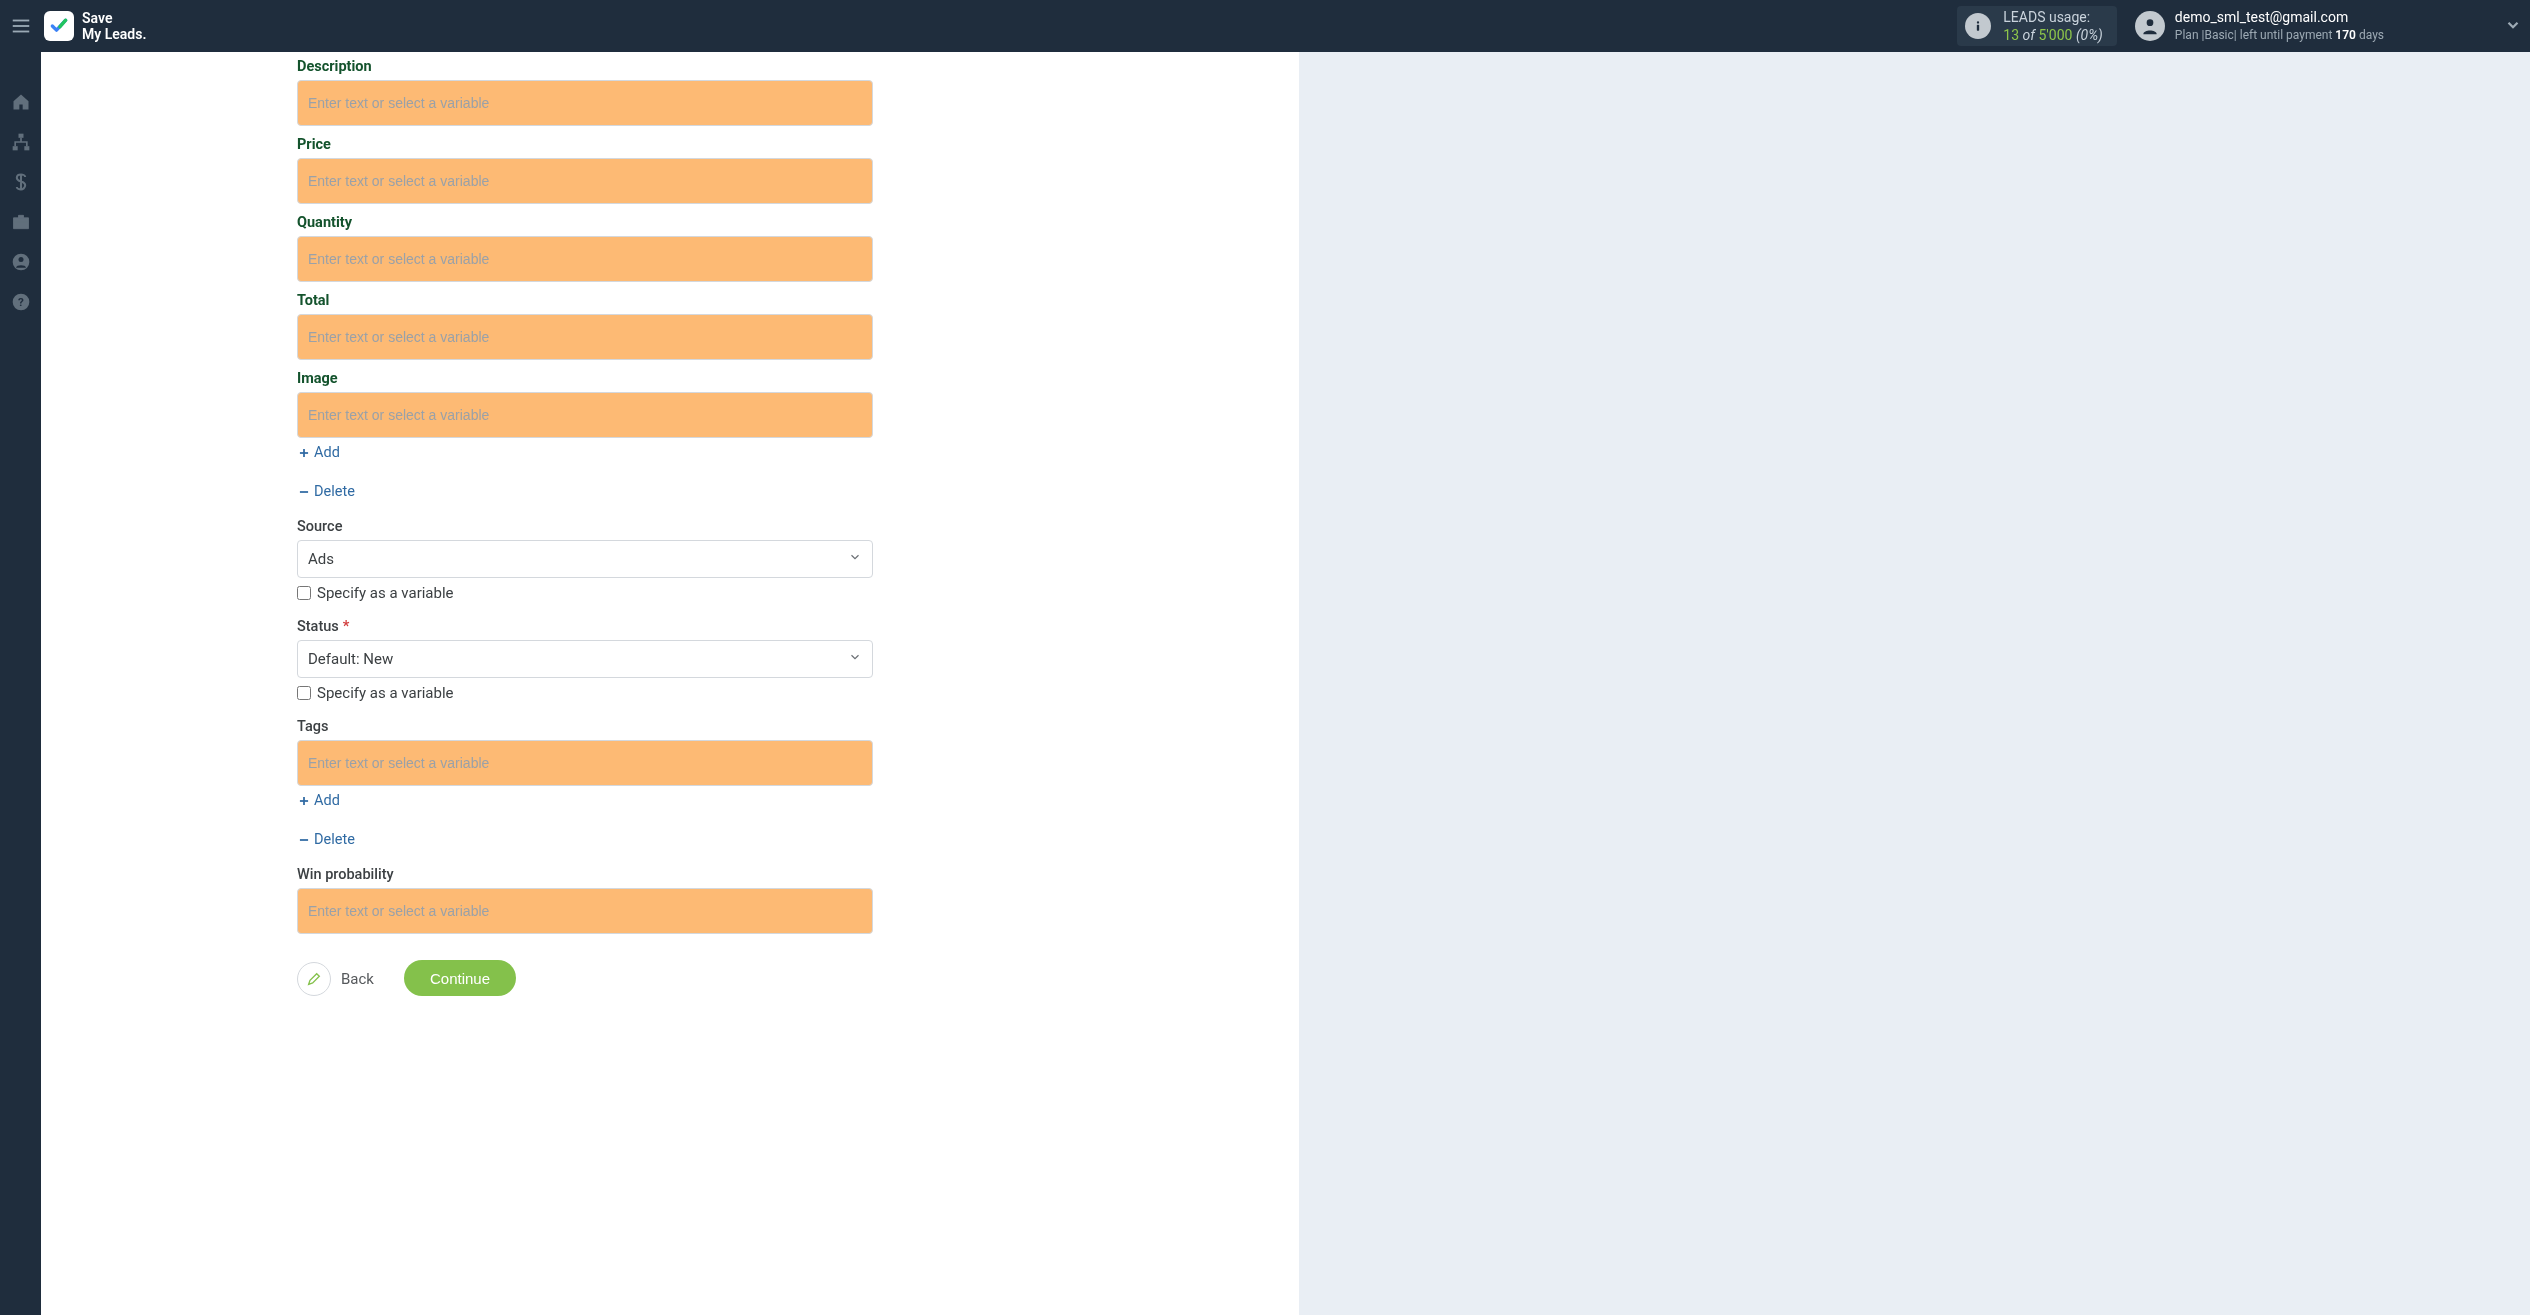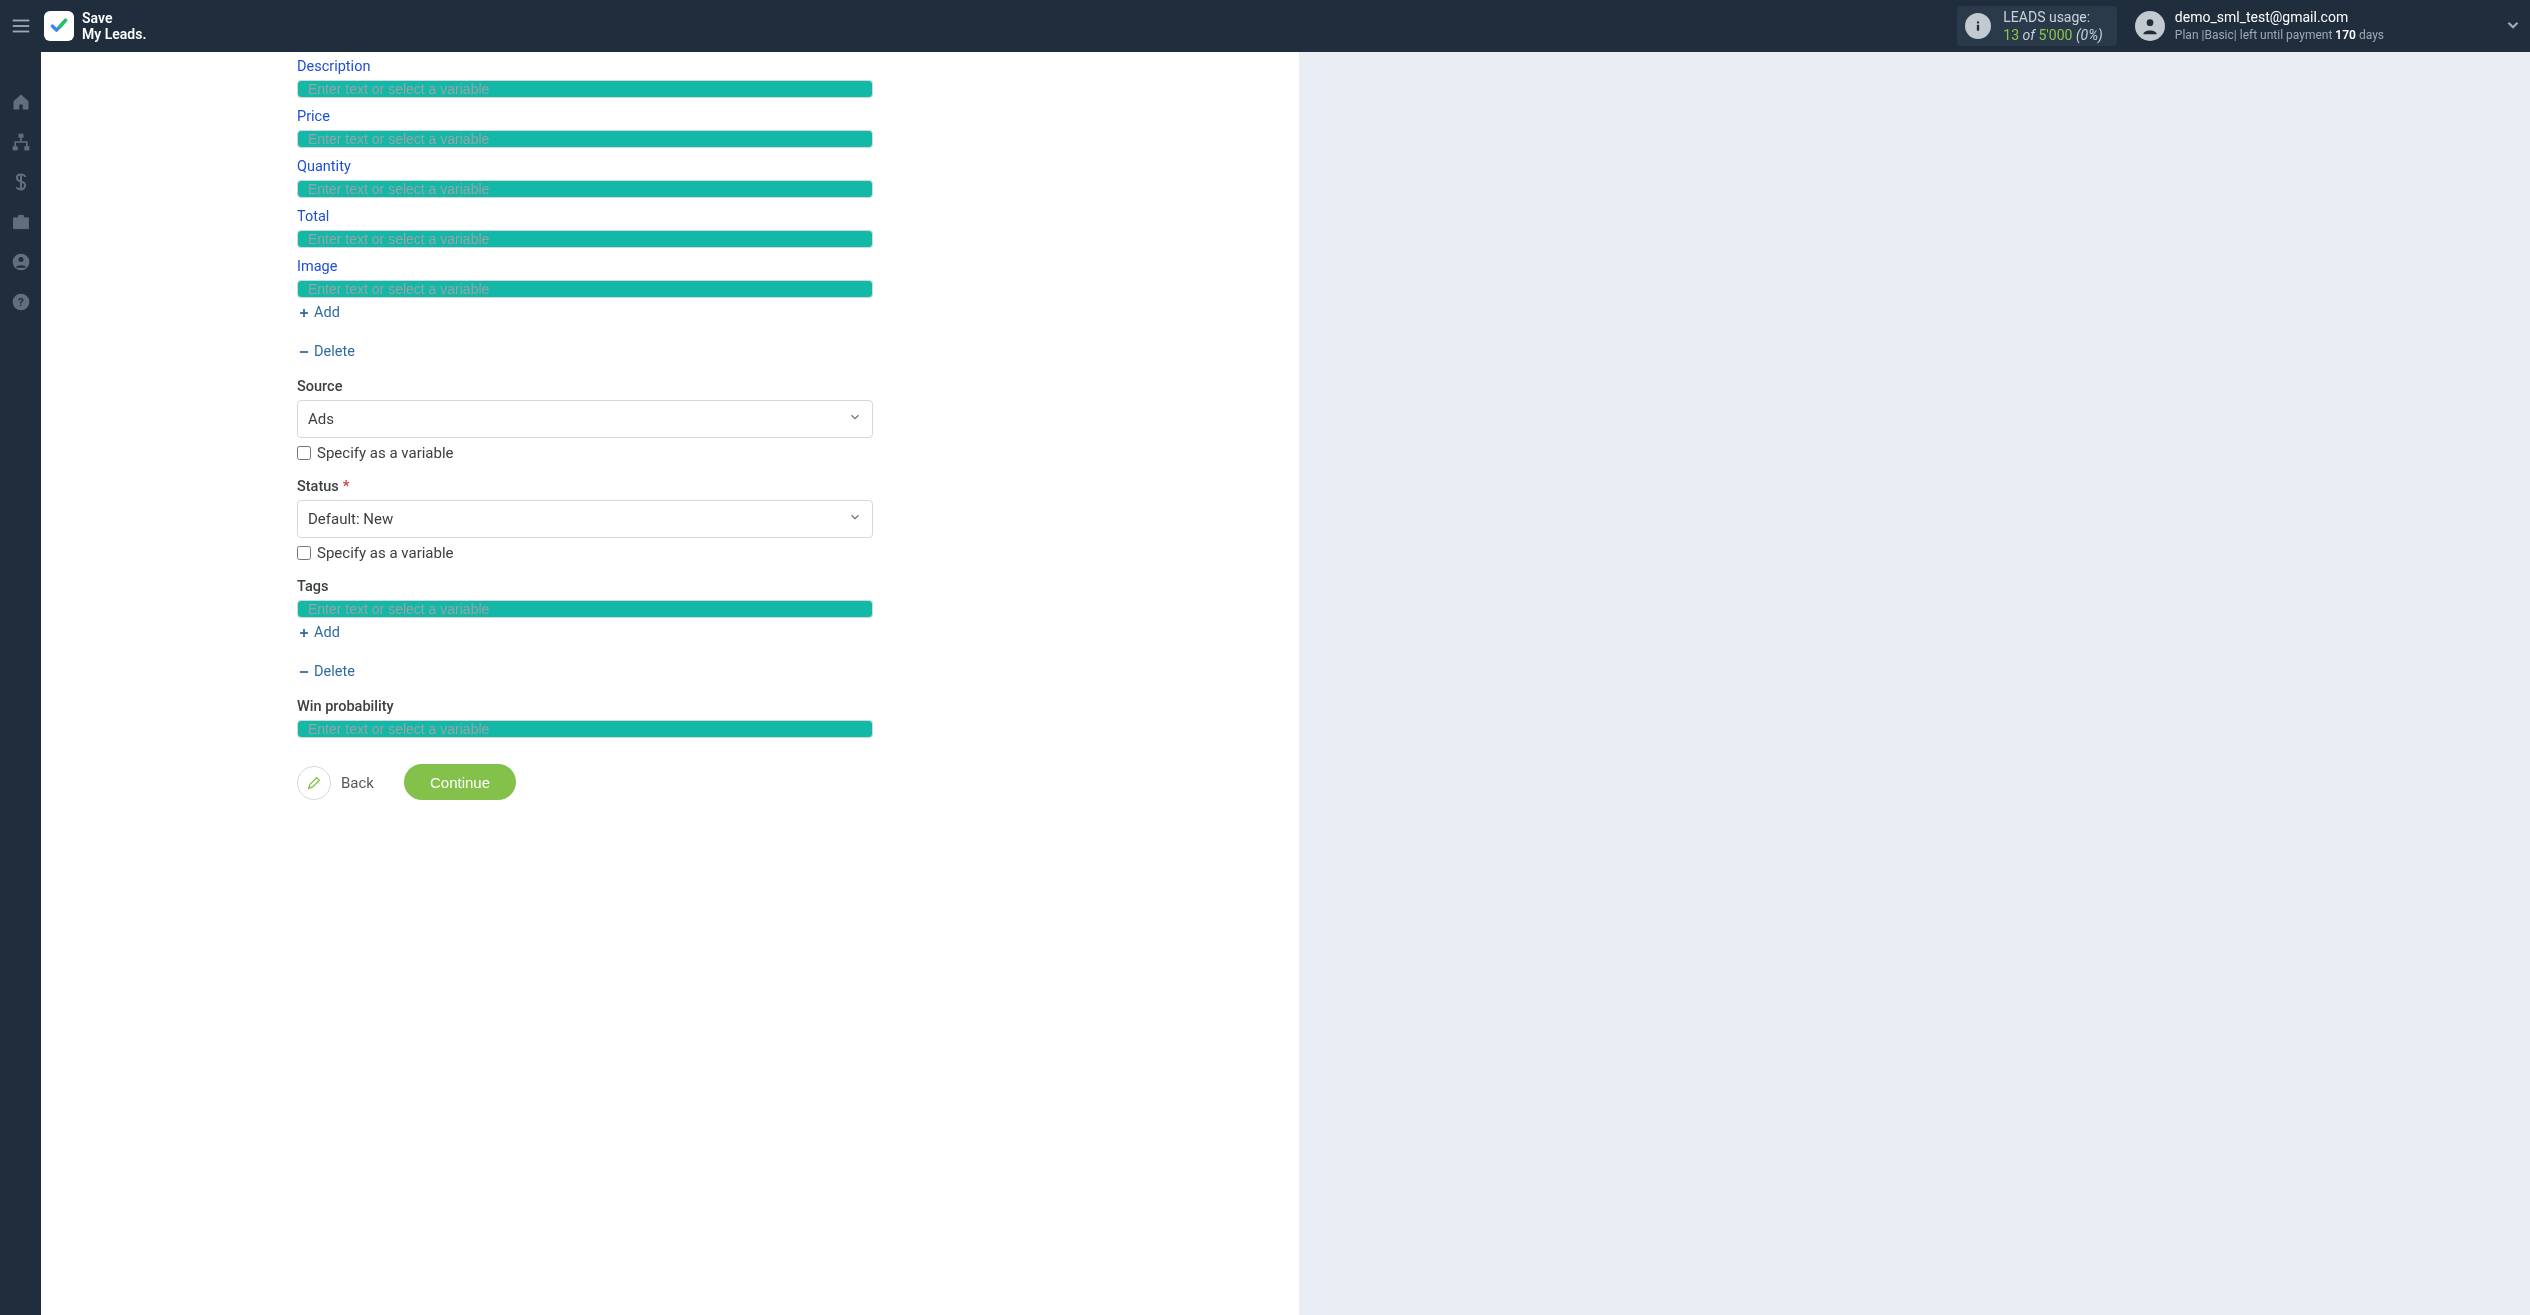--- a/index.html
+++ b/index.html
@@ -40,24 +40,24 @@
     .sidebar { position: fixed; top: 52px; left: 0; bottom: 0; width: 41px; background: #1f2d3d; z-index: 40; padding-top: 30px; }
     .side-item { width: 41px; height: 40px; display: flex; align-items: center; justify-content: center; color: #616f7c; cursor: pointer; }
     .side-item svg { width: 20px; height: 20px; }
 
     
     .main { margin-left: 41px; margin-top: 52px; padding: 0; height: calc(100vh - 52px); overflow-y: auto; }
     .panel { background: #fff; width: 1258px; margin-left: 0; min-height: 100%; padding-bottom: 40px; }
     .form-area { padding-left: 256px; padding-top: 6px; width: 828px; }
 
     .field { margin-bottom: 10px; }
-    .field-label { color: #1d4ed8; font-size: 14.5px; margin-bottom: 5px; display: flex; align-items: baseline; gap: 4px; }
+    .field-label { color: #14532d; font-size: 14.5px; margin-bottom: 5px; display: flex; align-items: baseline; gap: 4px; font-weight: bold; }
     .field-label.dark { color: #3c4043; font-weight: 500; }
     .req { color: #d23f3f; font-weight: 700; }
-    .text-input { width: 576px; height: 18px; border: 1px solid #d4d8dd; border-radius: 4px; padding: 8px 10px; font-size: 14px; color: #333; background: #14b8a6; outline: none; }
+    .text-input { width: 576px; height: 46px; border: 1px solid #d4d8dd; border-radius: 4px; padding: 8px 10px; font-size: 14px; color: #333; background: #fdba74; outline: none; }
     .text-input::placeholder { color: #9aa1a8; }
     .select-input { width: 576px; height: 38px; border: 1px solid #d4d8dd; border-radius: 4px; padding: 0 10px; font-size: 15px; color: #3c4043; background: #fff; display: flex; align-items: center; justify-content: space-between; cursor: pointer; }
     .select-input .chev { color: #6a6f74; }
     .select-input .chev svg { width: 14px; height: 14px; }
 
     .row-actions { width: 576px; display: flex; justify-content: flex-end; gap: 22px; margin-top: 6px; margin-bottom: 18px; flex-direction: column; }
     .row-actions .act { color: #2f6aa3; font-size: 14.5px; display: inline-flex; align-items: center; gap: 3px; cursor: pointer; }
     .row-actions .act svg { width: 14px; height: 14px; }
 
     .chk-row { display: flex; align-items: center; gap: 6px; margin-top: 6px; margin-bottom: 16px; }

